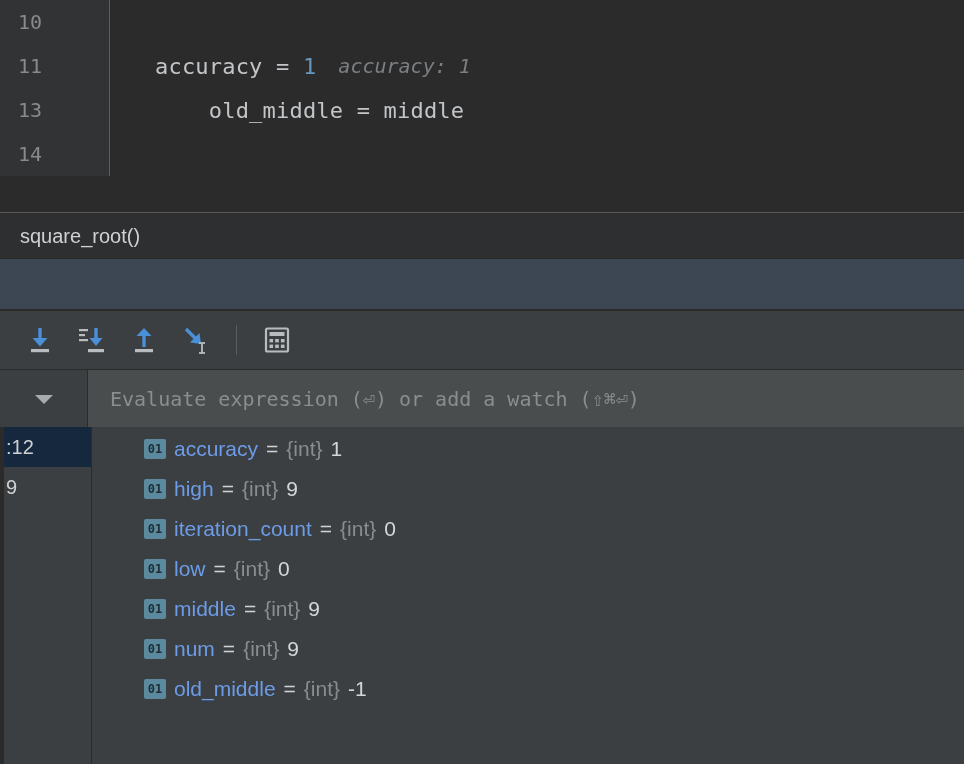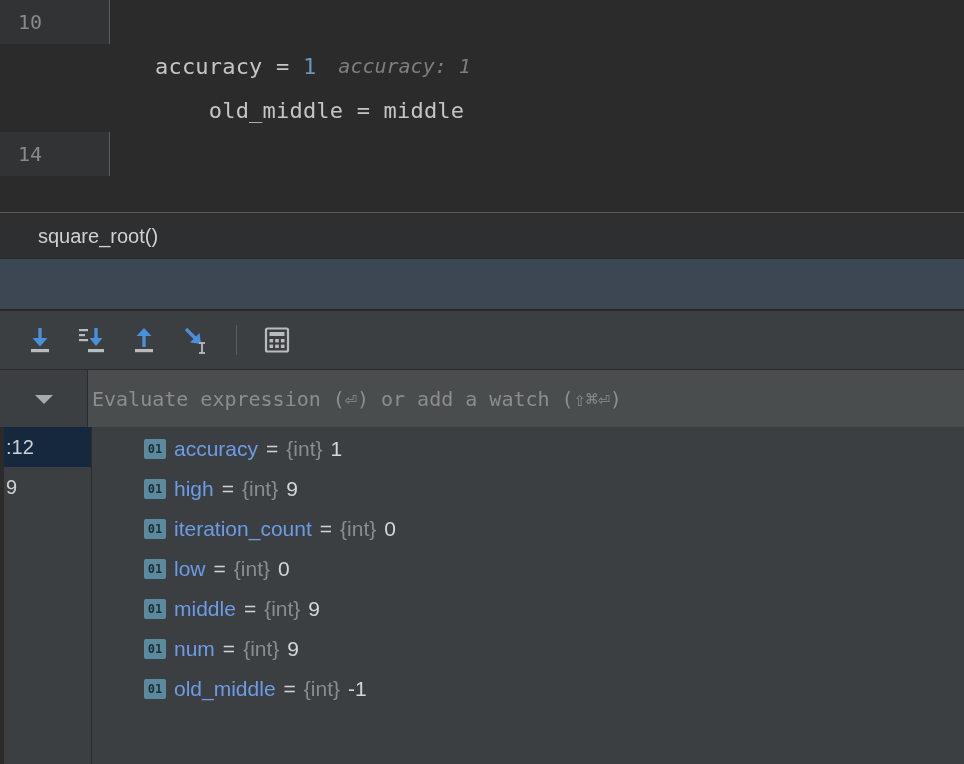--- a/index.html
+++ b/index.html
@@ -60,21 +60,21 @@
   .hint {
     font-family: "DejaVu Sans Mono", monospace;
     font-size: 20px; color: #7a7f83; font-style: italic;
     white-space: pre; padding-left: 22px;
   }
 
   
   .frame-row {
     position: absolute; left: 0; top: 214px; width: 964px; height: 44px;
     background: #2e2f30;
-    display: flex; align-items: center; padding-left: 38px;
+    display: flex; align-items: center; padding-left: 20px;
   }
   .frame-row-label { font-size: 20px; color: #cfd2d4; }
 
   
   .sel-band {
     position: absolute; left: 0; top: 258px; width: 964px; height: 52px;
     background: #3d4754;
     border-top: 1px solid #27292b;
     border-bottom: 1px solid #27292b;
   }
@@ -99,21 +99,21 @@
     position: absolute; left: 0; top: 370px; width: 964px; height: 57px;
     display: flex;
   }
   .frames-head {
     width: 88px; height: 57px; background: #3c3f41;
     border-right: 1px solid #2b2b2b;
     display: flex; align-items: center; justify-content: center;
   }
   .watch-bar {
     flex: 1; height: 57px; background: #4a4d4e;
-    display: flex; align-items: center; padding-left: 4px;
+    display: flex; align-items: center; padding-left: 22px;
   }
   .watch-placeholder {
     font-family: "DejaVu Sans Mono", monospace;
     font-size: 20px; color: #8b8e90; white-space: pre;
   }
 
   
   .panel-body {
     position: absolute; left: 4px; top: 427px; width: 964px; height: 337px;
     display: flex;
@@ -155,26 +155,32 @@
     <div id="code-lines">
         <div class="code-line">
           <div class="gutter">
             <span class="lineno">10</span>
           </div>
           <div class="code-text-wrap">
             <span class="code-text"></span>
           </div>
         </div>
         <div class="code-line">
+          <div class="gutter">
+            <span class="lineno">11</span>
+          </div>
           <div class="code-text-wrap">
             <span class="code-text"><span class="plain">accuracy = </span><span class="num">1</span></span>
             <span class="hint">accuracy: 1</span>
           </div>
         </div>
         <div class="code-line">
+          <div class="gutter">
+            <span class="lineno">13</span>
+          </div>
           <div class="code-text-wrap">
             <span class="code-text"><span class="plain">    old_middle = middle</span></span>
           </div>
         </div>
         <div class="code-line">
           <div class="gutter">
             <span class="lineno">14</span>
           </div>
           <div class="code-text-wrap">
             <span class="code-text"></span>

